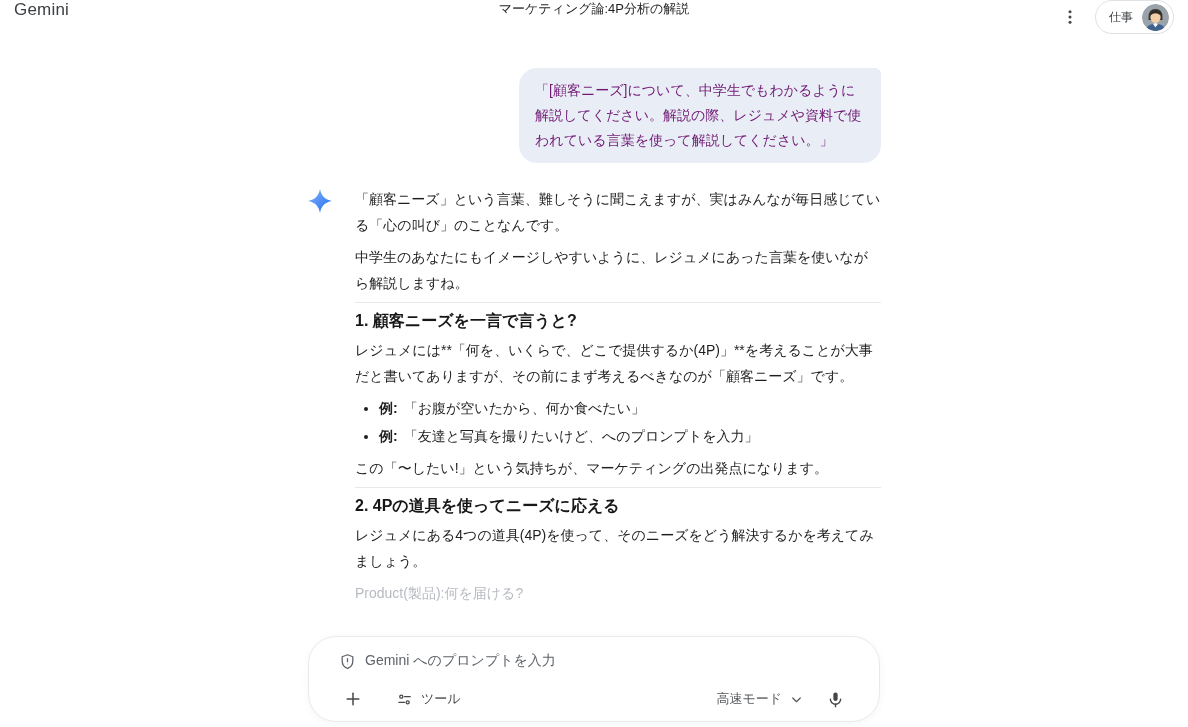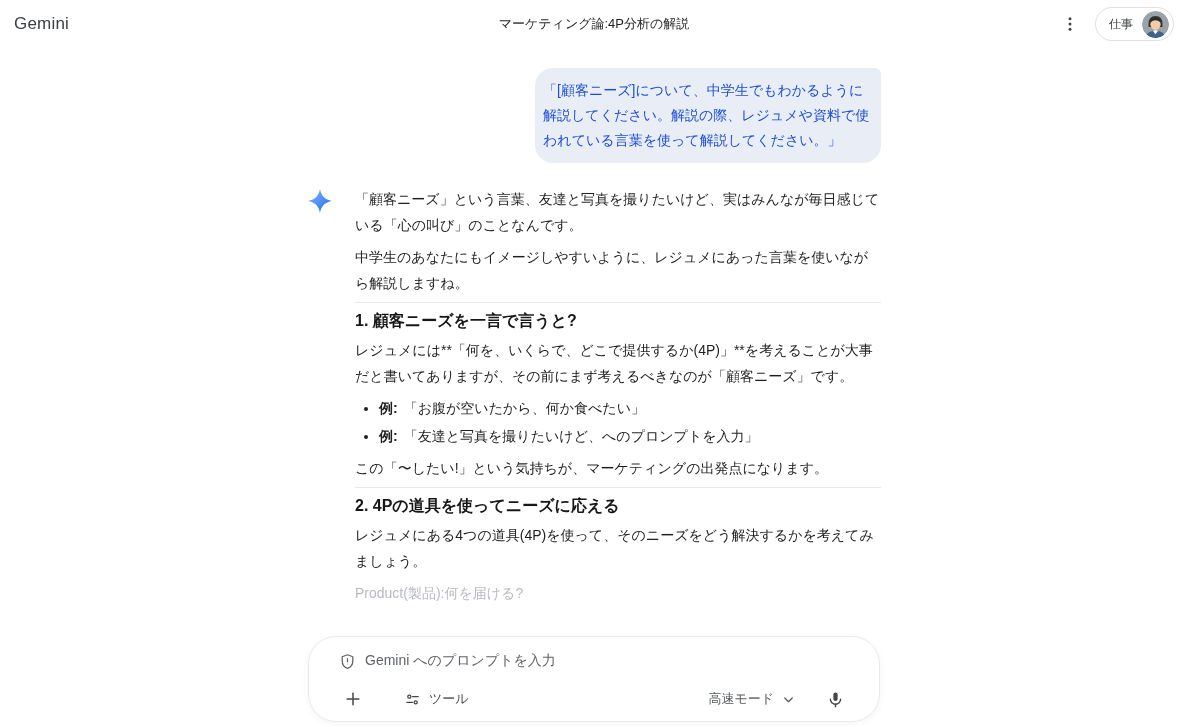--- a/index.html
+++ b/index.html
@@ -1,53 +1,53 @@
 <!DOCTYPE html>
 <html><head>
 <meta charset="utf-8">
 <style>
   html,body{margin:0;padding:0;background:#fff;}
   .app{
     position:relative;width:1188px;height:727px;overflow:hidden;background:#fff;
     font-family:"Liberation Sans","DejaVu Sans",sans-serif;color:#1f1f1f;
   }
   
-  .header{position:absolute;top:0;left:0;right:0;height:48px;display:flex;align-items:center;padding:0 14px;box-sizing:border-box;background:#fff;z-index:30;}
+  .header{position:absolute;top:0;left:0;right:0;height:48px;display:flex;align-items:flex-start;padding:0 14px;box-sizing:border-box;background:#fff;z-index:30;}
   .logo{font-size:17px;color:#3c4043;letter-spacing:.2px;cursor:pointer;}
   .title{position:absolute;left:50%;transform:translateX(-50%);font-size:13px;color:#1f1f1f;white-space:nowrap;}
   .header-right{margin-left:auto;display:flex;align-items:center;gap:12px;}
   .icon-btn{background:none;border:0;padding:4px;cursor:pointer;display:flex;align-items:center;justify-content:center;}
   .profile-pill{display:flex;align-items:center;gap:9px;border:1px solid #dfe1e5;border-radius:999px;padding:3px 4px 3px 13px;height:34px;box-sizing:border-box;background:#fff;cursor:pointer;}
   .profile-label{font-size:12px;color:#3c4043;}
   .avatar{width:27px;height:27px;border-radius:50%;overflow:hidden;display:block;}
   
   .chat{position:absolute;top:48px;left:50%;transform:translateX(-50%);width:574px;}
   .user-bubble{
     margin:20px 0 0 auto;max-width:330px;background:#e9eef6;border-radius:18px 6px 18px 18px;
-    padding:10px 8px;font-size:14px;line-height:25px;color:#1d4ed8;
+    padding:10px 16px;font-size:14px;line-height:25px;color:#701a75;
   }
   .response{display:flex;margin-top:23px;}
   .sparkle{width:26px;height:26px;flex:none;margin-top:2px;}
   .response-body{margin-left:22px;width:526px;font-size:14px;line-height:26px;color:#1f1f1f;}
   .response-body p{margin:0 0 6px;}
   .response-body hr{border:none;border-top:1px solid #e8e9eb;margin:6px 0;}
   .response-body h3{font-size:16px;line-height:24px;margin:6px 0 4px;font-weight:bold;color:#171717;}
   .response-body ul{margin:0 0 6px;padding-left:24px;}
   .response-body li{margin:0 0 2px;line-height:26px;}
   .response-body li strong{margin-right:6px;}
   .faded{color:#b7bbc1;}
   
   .bottom-fade{position:absolute;left:0;right:0;top:616px;height:22px;background:linear-gradient(rgba(255,255,255,0),rgba(255,255,255,.95));pointer-events:none;z-index:10;}
   .composer{
     position:absolute;top:636px;left:50%;transform:translateX(-50%);width:572px;height:86px;
     background:#fff;border:1px solid #e9eaec;border-radius:28px;box-sizing:border-box;
     padding:15px 30px 12px;z-index:20;box-shadow:0 2px 8px rgba(0,0,0,.04);
   }
   .composer-row1{display:flex;align-items:center;gap:9px;color:#5f6368;font-size:14px;cursor:text;}
-  .composer-row2{display:flex;align-items:center;margin-top:15px;gap:8px;}
+  .composer-row2{display:flex;align-items:center;margin-top:15px;}
   .tools{display:flex;align-items:center;gap:8px;margin-left:27px;font-size:13px;color:#444746;background:none;border:0;padding:2px;cursor:pointer;font-family:inherit;}
   .spacer{flex:1;}
   .mode{display:flex;align-items:center;gap:7px;font-size:13px;color:#575b5f;background:none;border:0;padding:2px;cursor:pointer;font-family:inherit;justify-content:space-between;}
   .mic-btn{margin-left:16px;}
 </style>
 </head>
 <body>
 
 <div class="app">
 
@@ -95,21 +95,21 @@
           <defs>
             <linearGradient id="sparkg" x1="0" y1="0" x2="1" y2="1">
               <stop offset="0" stop-color="#8ab2f8"></stop>
                 <stop offset="1" stop-color="#1b6ef3"></stop>
             </linearGradient>
           </defs>
           <path d="M12 1 C13.2 7.4 16.6 10.8 23 12 C16.6 13.2 13.2 16.6 12 23 C10.8 16.6 7.4 13.2 1 12 C7.4 10.8 10.8 7.4 12 1 Z" fill="url(#sparkg)"></path>
         </svg>
       </span>
       <div class="response-body">
-        <p>「顧客ニーズ」という言葉、友達と写真を撮りたいけど、実はみんなが毎日感じている「心の叫び」のことなんです。</p>
+        <p>「顧客ニーズ」という言葉、難しそうに聞こえますが、実はみんなが毎日感じている「心の叫び」のことなんです。</p>
         <p>中学生のあなたにもイメージしやすいように、レジュメにあった言葉を使いながら解説しますね。</p>
         <hr>
         <h3>1. 顧客ニーズを一言で言うと?</h3>
         <p>レジュメには**「何を、いくらで、どこで提供するか(4P)」**を考えることが大事だと書いてありますが、その前にまず考えるべきなのが「顧客ニーズ」です。</p>
         <ul>
           <li><strong>例:</strong><span>「お腹が空いたから、何か食べたい」</span></li>
           <li><strong>例:</strong><span>「友達と写真を撮りたいけど、へのプロンプトを入力」</span></li>
         </ul>
         <p>この「〜したい!」という気持ちが、マーケティングの出発点になります。</p>
         <hr>

